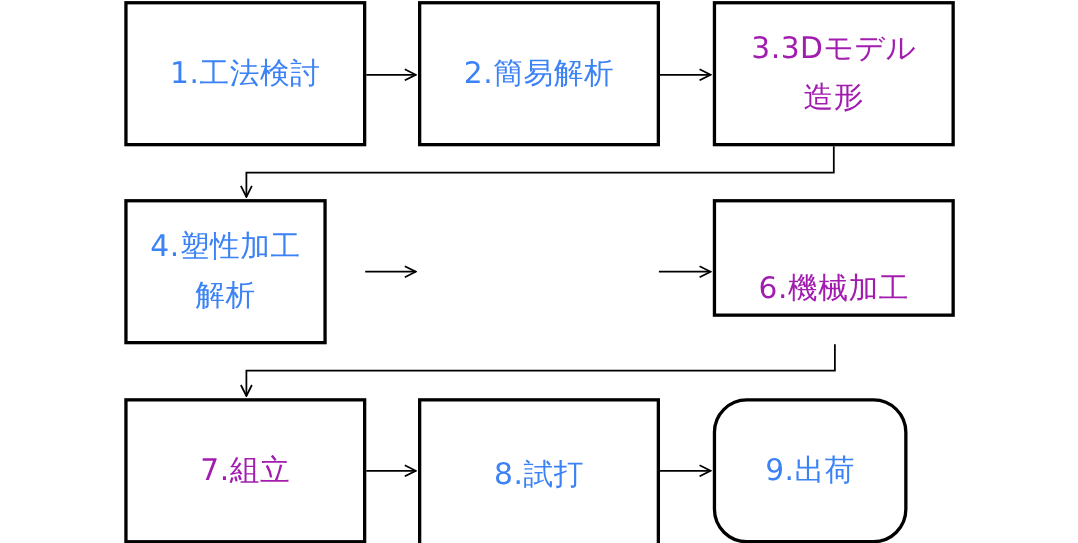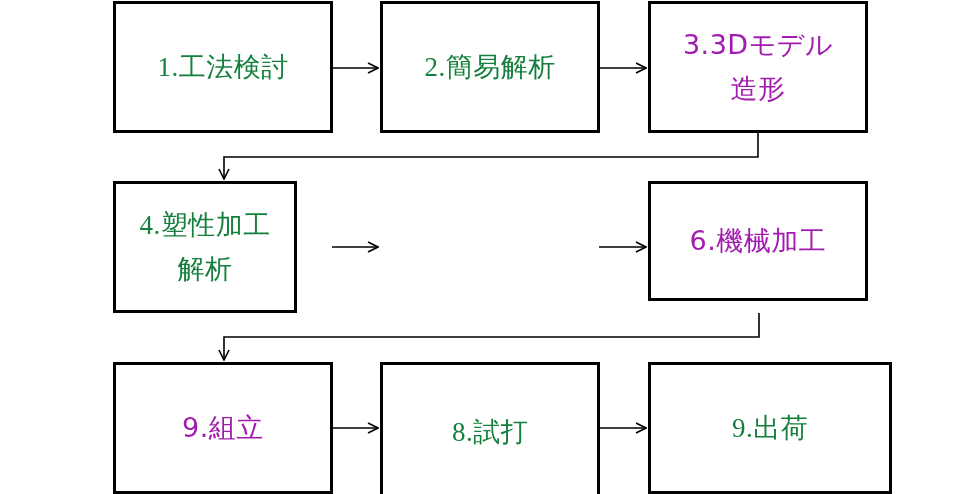--- a/index.html
+++ b/index.html
@@ -3,21 +3,21 @@
   <meta charset="utf-8">
   <style>
     html, body { margin: 0; padding: 0; background: #ffffff; }
     body { width: 980px; height: 494px; position: relative; overflow: hidden;
            font-family: "DejaVu Sans", "Liberation Sans", sans-serif; }
     .canvas { position: absolute; left: 0; top: 0; width: 980px; height: 494px; }
     .box { position: absolute; box-sizing: border-box; border: 3px solid #000000;
            background: #ffffff; display: flex; align-items: center; justify-content: center;
            text-align: center; }
     .box .label { font-size: 27px; line-height: 44px; white-space: pre-line; letter-spacing: 0.5px; }
-    .red { color: #15803d; font-family: Liberation Serif, serif; }
+    .red { color: #3b82f6; }
     .black { color: #a21caf; }
     svg.links { position: absolute; left: 0; top: 0; width: 980px; height: 494px; pointer-events: none; }
   </style>
 </head>
 <body>
 
 <div class="canvas">
 
   <svg class="links" viewBox="0 0 980 494" xmlns="http://www.w3.org/2000/svg">
     <defs>
@@ -48,27 +48,27 @@
   </div>
   <div class="box" style="left:648px; top:1px; width:220px; height:132px;">
     <span class="label black">3.3Dモデル
 造形</span>
   </div>
 
   <div class="box" style="left:113px; top:181px; width:184px; height:132px;">
     <span class="label red">4.塑性加工
 解析</span>
   </div>
-  <div class="box" style="left:648px; top:181px; width:220px; height:120px;">
+  <div class="box" style="left:648px; top:181px; width:220px; height:107px;align-items:flex-end;">
     <span class="label black">6.機械加工</span>
   </div>
 
   <div class="box" style="left:113px; top:362px; width:220px; height:132px;">
-    <span class="label black">9.組立</span>
+    <span class="label black">7.組立</span>
   </div>
   <div class="box" style="left:380px; top:362px; width:220px; height:140px;text-align:center;">
     <span class="label red">8.試打</span>
   </div>
-  <div class="box" style="left:648px; top:362px; width:244px; height:132px;">
+  <div class="box" style="left:648px; top:362px; width:177px; height:132px;border-radius:31px;">
     <span class="label red">9.出荷</span>
   </div>
 
 </div>
 
 </body></html>

